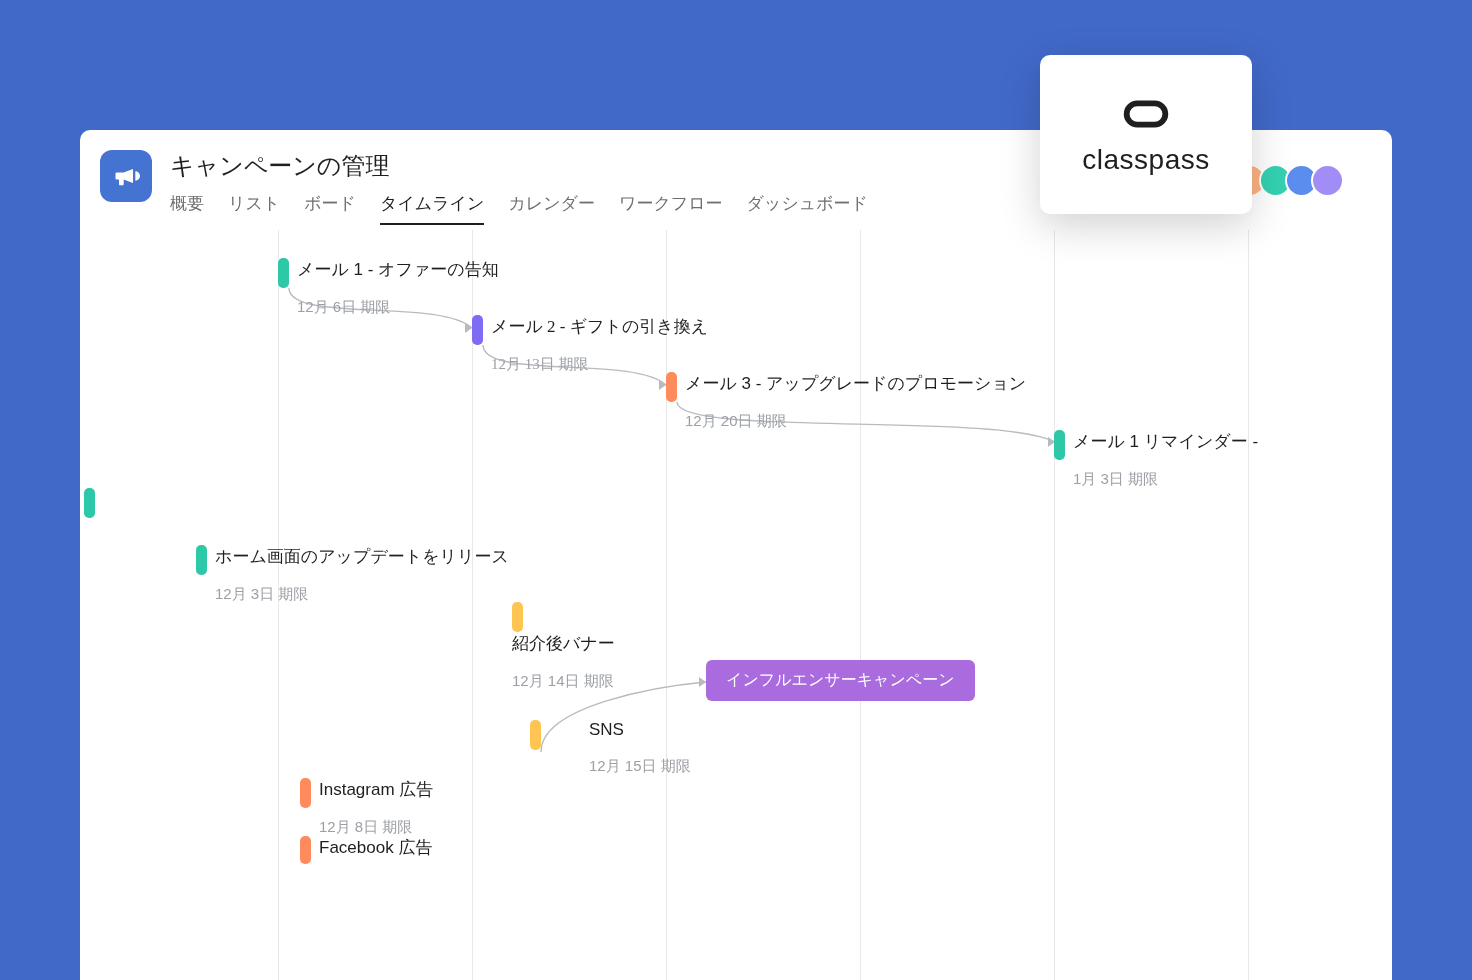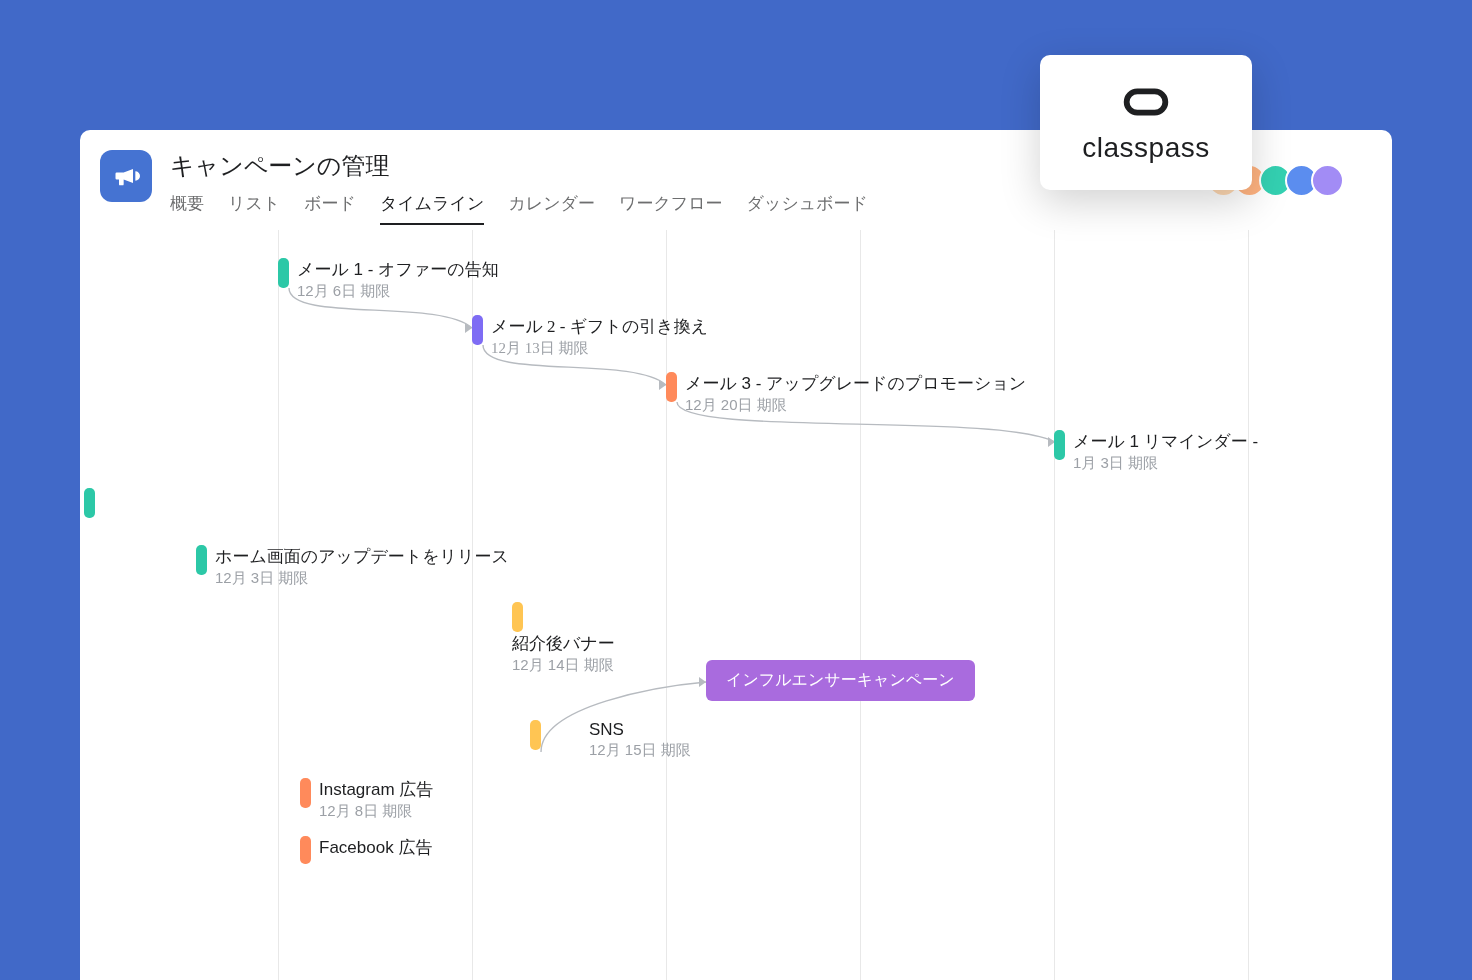--- a/index.html
+++ b/index.html
@@ -124,21 +124,21 @@
   .pill.short { height: 28px; }
   .task-text { display: flex; flex-direction: column; }
   .task-title {
     font-size: 17px;
     color: #1e1f21;
     white-space: nowrap;
   }
   .task-date {
     font-size: 15px;
     color: #9ca0a6;
-    margin-top: 1px;
+    margin-top: 17px;
     white-space: nowrap;
   }
   .teal   { background: #2cc8a7; }
   .purple { background: #7e6cf4; }
   .orange { background: #ff8a5b; }
   .yellow { background: #ffc553; }
 
   .block-task {
     position: absolute;
     background: #a96bde;
@@ -177,21 +177,21 @@
   svg.connector polygon {
     fill: #b7bbc0;
   }
 
   
   .overlay-card {
     position: absolute;
     right: 220px;
     top: 55px;
     width: 212px;
-    height: 135px;
+    height: 159px;
     background: #fff;
     border-radius: 10px;
     box-shadow: 0 12px 40px rgba(0,0,0,0.18);
     display: flex;
     flex-direction: column;
     align-items: center;
     justify-content: center;
     gap: 6px;
   }
   .overlay-card .cp-icon svg {

